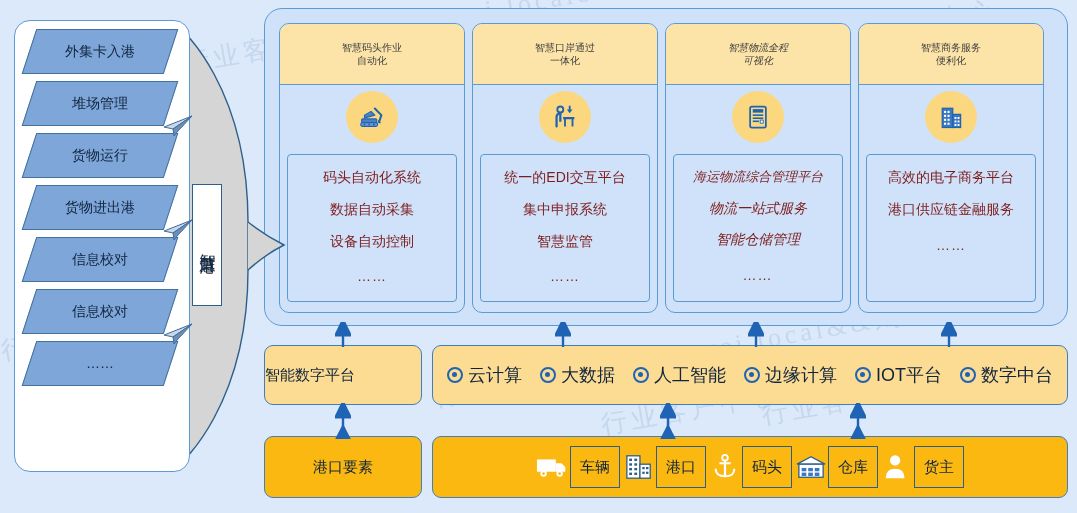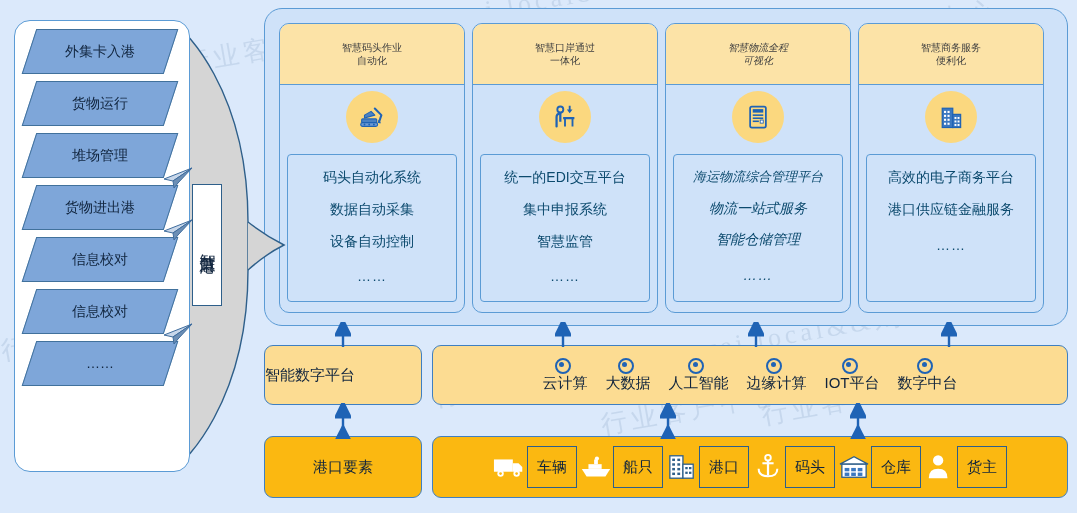--- a/index.html
+++ b/index.html
@@ -74,40 +74,40 @@
   .bubble{
     width:52px;height:52px;border-radius:50%;background:#fbd87f;
     display:flex;align-items:center;justify-content:center;
   }
   .card-body{
     position:absolute;left:7px;right:7px;top:130px;bottom:10px;
     border:1px solid #5b9bd5;border-radius:4px;
     display:flex;flex-direction:column;align-items:center;
     padding-top:14px;box-sizing:border-box;
   }
-  .card-body div{font-size:14px;color:#0c4a6e;margin-bottom:15px;line-height:1.2;}
+  .card-body div{font-size:14px;color:#7f1d1d;margin-bottom:15px;line-height:1.2;}
   .card-body div.dots{margin-top:4px;letter-spacing:1px;}
 
   
   .yblock{
     position:absolute;border:1.5px solid #3f7fc1;border-radius:9px;
     box-sizing:border-box;display:flex;align-items:center;
   }
   #digital-platform{left:264px;top:345px;width:158px;height:60px;background:#fcdc92;
     justify-content:flex-start;}
   #tech-bar{left:432px;top:345px;width:636px;height:60px;background:#fcdc92;
     justify-content:center;}
   #port-elements{left:264px;top:436px;width:158px;height:62px;background:#fbb811;
     justify-content:center;}
   #entity-bar{left:432px;top:436px;width:636px;height:62px;background:#fbb811;
     justify-content:center;}
   .yblock .blk-label{font-size:15px;color:#10243d;}
 
-  .tech-item{display:flex;align-items:center;font-size:15px;color:#10243d;
-    margin:16px 9px;white-space:nowrap;flex-direction:column;}
+  .tech-item{display:flex;align-items:center;font-size:18px;color:#10243d;
+    margin:16px 9px;white-space:nowrap;}
   .tech-bullet{width:12px;height:12px;border-radius:50%;border:2px solid #1f63b5;
     margin-right:5px;position:relative;flex:0 0 auto;}
   .tech-bullet::after{content:"";position:absolute;left:2.5px;top:2.5px;
     width:5px;height:5px;border-radius:50%;background:#1f63b5;}
 
   .entity{display:flex;align-items:center;margin:0 1px;}
   .entity .ebox{
     border:1px solid #2e5f8a;padding:10px 9px;font-size:15px;color:#10243d;
     background:transparent;line-height:1.35;
   }
@@ -141,30 +141,30 @@
   <div id="left-panel">
     <div class="steps">
 
       <div class="step">
         <div class="para"></div>
         <div class="para-label">外集卡入港</div>
       </div>
 
       <div class="step">
         <div class="para"></div>
-        <div class="para-label">货物运行</div>
-      </div>
-
-      <div class="step">
-        <div class="para"></div>
         <div class="para-label">堆场管理</div>
         <svg class="plane" viewBox="0 0 32 22">
           <path d="M31,1 L3,12 L12,14 L31,1 Z" fill="#c8d7ea" stroke="#3f6d9e" stroke-width="1"></path>
           <path d="M31,1 L12,14 L13,21 L17,16 L31,1 Z" fill="#6d8fb5" stroke="#3f6d9e" stroke-width="1"></path>
         </svg>
+      </div>
+
+      <div class="step">
+        <div class="para"></div>
+        <div class="para-label">货物运行</div>
       </div>
 
       <div class="step">
         <div class="para"></div>
         <div class="para-label">货物进出港</div>
         <svg class="plane" viewBox="0 0 32 22">
           <path d="M31,1 L3,12 L12,14 L31,1 Z" fill="#c8d7ea" stroke="#3f6d9e" stroke-width="1"></path>
           <path d="M31,1 L12,14 L13,21 L17,16 L31,1 Z" fill="#6d8fb5" stroke="#3f6d9e" stroke-width="1"></path>
         </svg>
       </div>
@@ -392,31 +392,20 @@
           <path d="M21,9 l6,0 4,4 0,5 -10,0 z" fill="#ffffff"></path>
           <circle cx="8" cy="20" r="3.4" fill="#ffffff"></circle>
             <circle cx="25" cy="20" r="3.4" fill="#ffffff"></circle>
           <circle cx="8" cy="20" r="1.4" fill="#fbb811"></circle>
             <circle cx="25" cy="20" r="1.4" fill="#fbb811"></circle>
         </svg>
       </span>
       <span class="ebox">车辆</span>
     </div>
 
-    <div class="entity">
-      <span class="eicon">
-        <svg width="34" height="26" viewBox="0 0 36 26">
-          <path d="M3,15 l30,0 -5,8 -20,0 z" fill="#ffffff"></path>
-          <path d="M10,15 l0,-5 14,0 0,5 z" fill="#ffffff"></path>
-          <path d="M16,10 l0,-5 4,0 0,5" fill="#ffffff"></path>
-          <circle cx="19" cy="4" r="2.2" fill="#ffffff"></circle>
-        </svg>
-      </span>
-      <span class="ebox">船只</span>
-    </div>
 
     <div class="entity">
       <span class="eicon">
         <svg width="30" height="28" viewBox="0 0 32 30">
           <rect x="3" y="3" width="14" height="24" fill="#ffffff" stroke="#2e5f8a" stroke-width="1.4"></rect>
           <rect x="17" y="12" width="11" height="15" fill="#ffffff" stroke="#2e5f8a" stroke-width="1.4"></rect>
           <g fill="#2e5f8a">
             <rect x="5.5" y="6" width="3" height="2.6"></rect>
               <rect x="11" y="6" width="3" height="2.6"></rect>
             <rect x="5.5" y="11" width="3" height="2.6"></rect>

